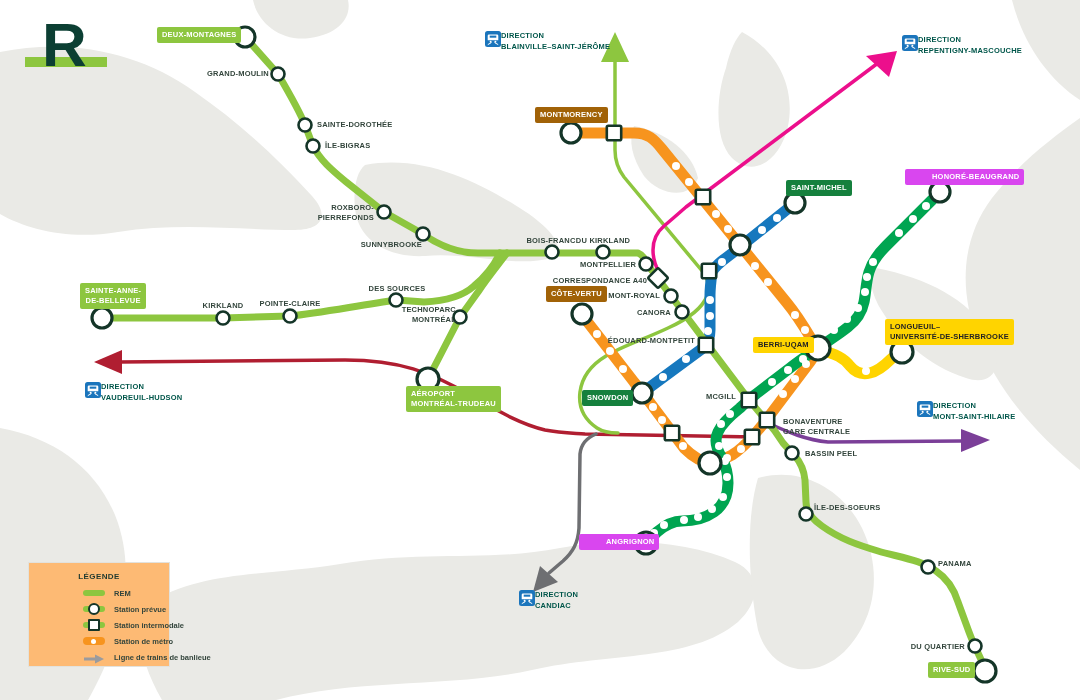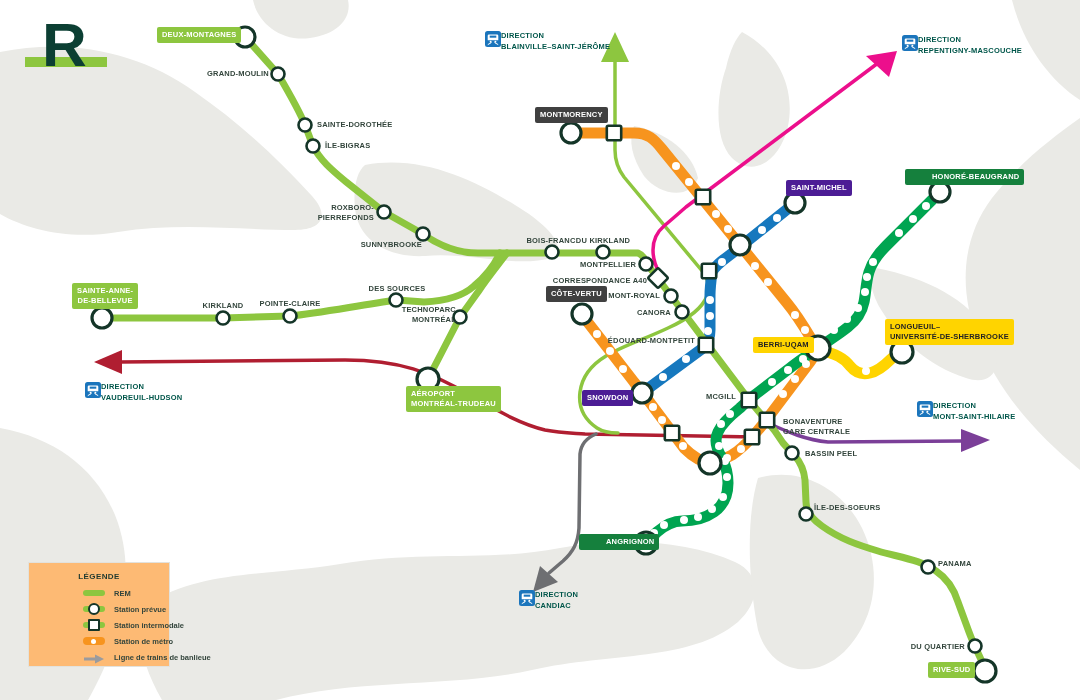--- a/index.html
+++ b/index.html
@@ -7,23 +7,23 @@
          font-family:"Liberation Sans",sans-serif;}
   #map{position:absolute;left:0;top:0;}
   
   .lbl{position:absolute;font-size:7.5px;font-weight:bold;color:#33453C;letter-spacing:.2px;
        line-height:1.35;white-space:nowrap;transform:translateY(-50%);}
   .lbl.r{transform:translate(-100%,-50%);text-align:right;}
   .lbl.c{transform:translate(-50%,-50%);text-align:center;}
   
   .box{position:absolute;font-size:7.5px;font-weight:bold;color:#fff;letter-spacing:.2px;
        padding:3px 5px;border-radius:2px;line-height:1.3;white-space:nowrap;}
-  .box.center{text-align:center;}
-  .bg-rem{background:#8DC63F;} .bg-orange{background:#404040;} .bg-blue{background:#4c1d95;}
-  .bg-green{background:#15803d;padding-left:27px;} .bg-yellow{background:#FFD400;color:#232323;}
+  .box.center{text-align:center;margin-left:8px;}
+  .bg-rem{background:#8DC63F;} .bg-orange{background:#a16207;} .bg-blue{background:#15803d;}
+  .bg-green{background:#d946ef;padding-left:27px;} .bg-yellow{background:#FFD400;color:#232323;}
   
   .dir{position:absolute;display:flex;align-items:flex-start;gap:0;}
   .dir .txt{font-size:7.5px;font-weight:bold;color:#00564A;letter-spacing:.2px;line-height:1.45;white-space:nowrap;}
   .dir svg{width:16px;height:16px;flex:0 0 16px;}
   
   #legend{position:absolute;left:28px;top:562px;width:140px;height:103px;background:#fdba74;
           border:1px solid #E2E2DD;}
   #legend .ttl{font-size:8px;font-weight:bold;color:#1F3A30;text-align:center;margin-top:9px;letter-spacing:.4px;}
   .lrow{position:absolute;left:10px;display:flex;align-items:center;gap:9px;height:12px;margin-left:44px;}
   .lrow .txt{font-size:7.5px;font-weight:bold;color:#33453C;white-space:nowrap;}

